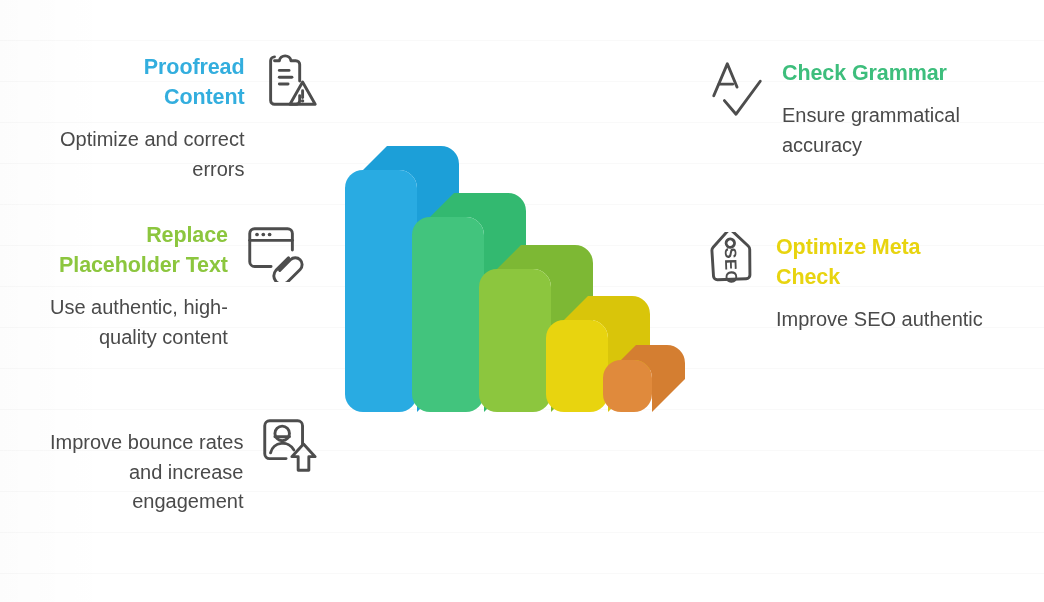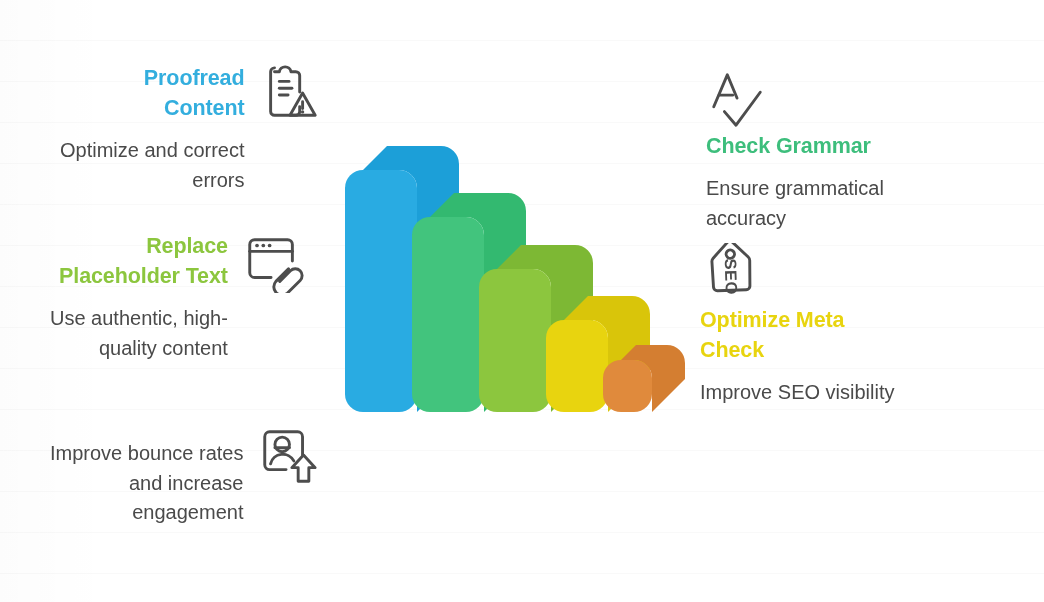--- a/index.html
+++ b/index.html
@@ -28,24 +28,23 @@
       ),
       linear-gradient(to right, rgba(0,0,0,0.012) 0px, rgba(255,255,255,0) 110px),
       #ffffff;
   }
 
   
   .feature {
     position: absolute;
     display: flex;
     align-items: flex-start;
-    margin-top: 11px;
   }
   .feature.left  { flex-direction: row; }
-  .feature.right { flex-direction: column; }
+  .feature.right { flex-direction: row; }
 
   .feat-text { display: flex; flex-direction: column; }
   .left .feat-text  { align-items: flex-end;  text-align: right; }
   .right .feat-text { align-items: flex-start; text-align: left; }
 
   .feat-title {
     font-size: 21.5px;
     font-weight: bold;
     line-height: 1.40;
     letter-spacing: -0.1px;
@@ -173,21 +172,21 @@
           <circle cx="17.5" cy="17.5" r="4.3"></circle>
         </g>
         <g transform="rotate(45 34 34)">
           <text x="34" y="40" font-family="'Liberation Sans', sans-serif" font-size="17" font-weight="bold" fill="#4d4d4d" text-anchor="middle" letter-spacing="0.5">SEO</text>
         </g>
       </g>
     </svg>
     <div class="feat-text">
       <div class="feat-title c-yellow">Optimize Meta
 Check</div>
-      <div class="feat-desc">Improve SEO visibility</div>
+      <div class="feat-desc">Improve SEO authentic</div>
     </div>
   </div>
 
   <svg id="stack" viewBox="0 0 360 330">
       <g>
         <path d="M5 90 L47 48 L101 48 A18 18 0 0 1 119 66 L119 272 L77 314 L77 90 A18 18 0 0 0 59 72 Z" fill="#1C9FD8"></path>
         <path d="M5 90 A18 18 0 0 1 23 72 L59 72 A18 18 0 0 1 77 90 L77 296 A18 18 0 0 1 59 314 L23 314 A18 18 0 0 1 5 296 Z" fill="#29ABE2"></path>
       </g>
       <g>
         <path d="M72 137 L114 95 L168 95 A18 18 0 0 1 186 113 L186 272 L144 314 L144 137 A18 18 0 0 0 126 119 Z" fill="#33B970"></path>

